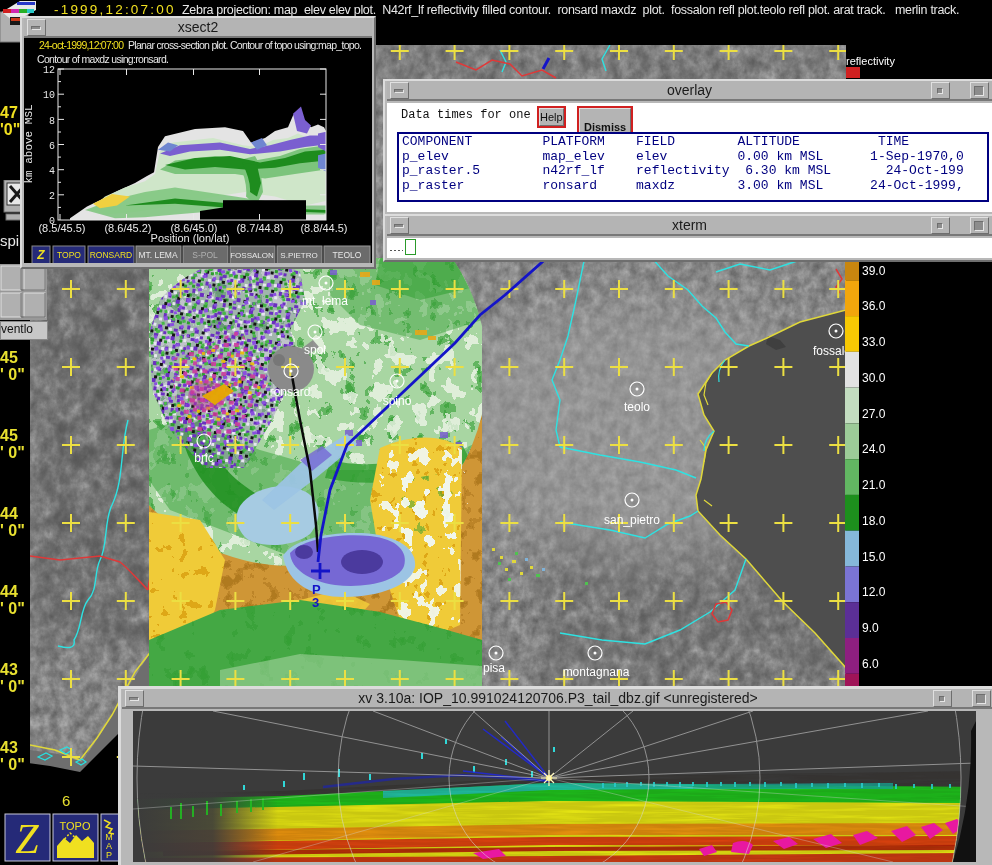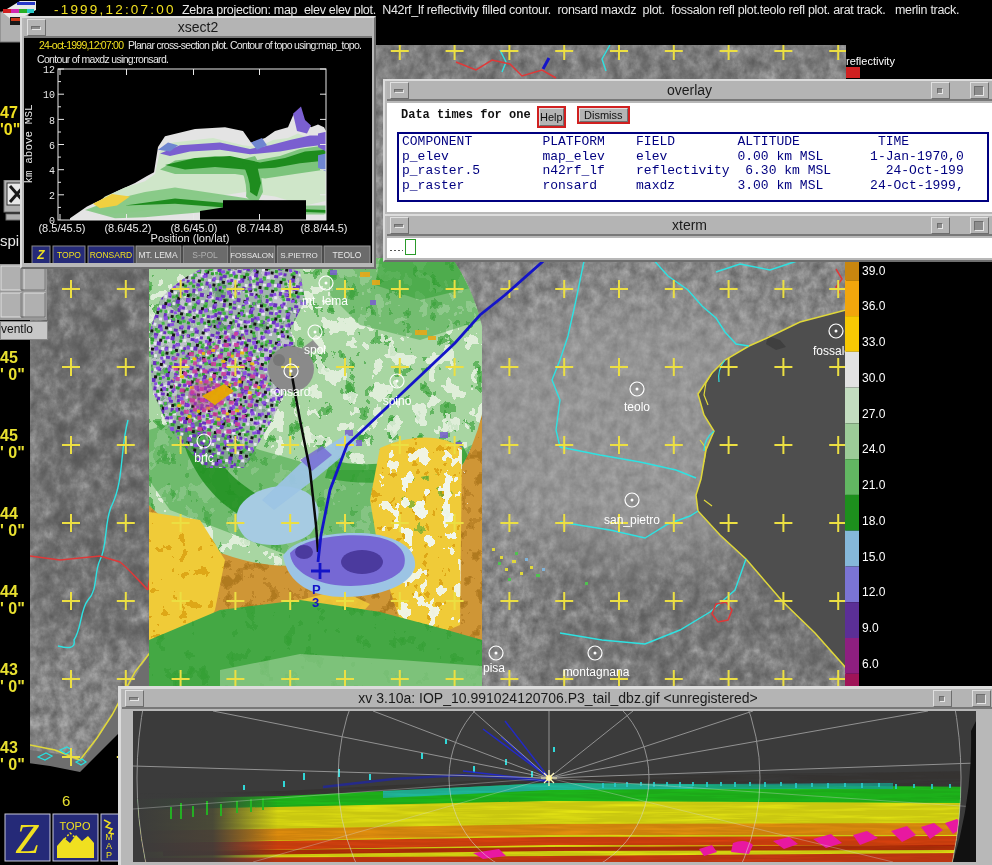--- a/index.html
+++ b/index.html
@@ -757,30 +757,30 @@
 </div>
 <div class="win" style="left:383px;top:79px;width:609px;height:133px;">
  <div class="tbar"><span class="tbtn" style="left:3px;">
           <i style="left:3px;top:6px;width:8px;height:2px;"></i>
         </span><span class="tbtn" style="right:42px;">
           <i style="left:5px;top:5px;width:4px;height:4px;"></i>
         </span><span class="tbtn" style="right:3px;">
           <i style="left:3px;top:3px;width:8px;height:8px;"></i>
         </span>overlay</div>
  <div class="abs" style="left:2px;top:22px;right:2px;bottom:2px;background:#fff;">
-  <div class="abs" style="left:14px;top:5px;font-family:'Liberation Mono',monospace;font-weight:bold;font-size:12px;color:#111;text-align:center;">Data times for one</div>
+  <div class="abs" style="left:14px;top:5px;font-family:'Liberation Mono',monospace;font-weight:normal;font-size:12px;color:#111;text-align:center;">Data times for one</div>
   <div class="abs" style="left:150px;top:3px;border:2px solid #d02020;background:#b4b4b4;">
           <span style="display:block;border:1px solid;border-color:#e0e0e0 #707070 #707070 #e0e0e0;font-size:11px;padding:2px 0;color:#111;">Help</span>
         </div>
   <div class="abs" style="left:190px;top:3px;border:2px solid #d02020;background:#b4b4b4;">
-          <span style="display:block;border:1px solid;border-color:#e0e0e0 #707070 #707070 #e0e0e0;font-size:11px;padding:0 4px;color:#111;">Dismiss</span>
+          <span style="display:block;border:1px solid;border-color:#e0e0e0 #707070 #707070 #e0e0e0;font-size:11px;padding:12px 4px;color:#111;font-weight:bold;">Dismiss</span>
         </div>
   <div class="abs" style="left:10px;top:29px;width:588px;height:66px;border:2px solid #000080;background:#fff;overflow:hidden;">
    <pre style="margin:1px 0 0 3px;font-family:'Liberation Mono',monospace;font-size:13px;line-height:14.7px;color:#000080;">COMPONENT         PLATFORM    FIELD        ALTITUDE          TIME
-p_elev            map_elev    elev         0.00 km MSL      1-Jan-1970,0
+p_elev            map_elev    elev         0.00 km MSL      1-Sep-1970,0
 p_raster.5        n42rf_lf    reflectivity  6.30 km MSL       24-Oct-199
 p_raster          ronsard     maxdz        3.00 km MSL      24-Oct-1999,</pre>
   </div>
  </div>
 </div>
 <div class="win" style="left:383px;top:214px;width:609px;height:44px;">
  <div class="tbar"><span class="tbtn" style="left:3px;">
           <i style="left:3px;top:6px;width:8px;height:2px;"></i>
         </span><span class="tbtn" style="right:42px;">
           <i style="left:5px;top:5px;width:4px;height:4px;"></i>

